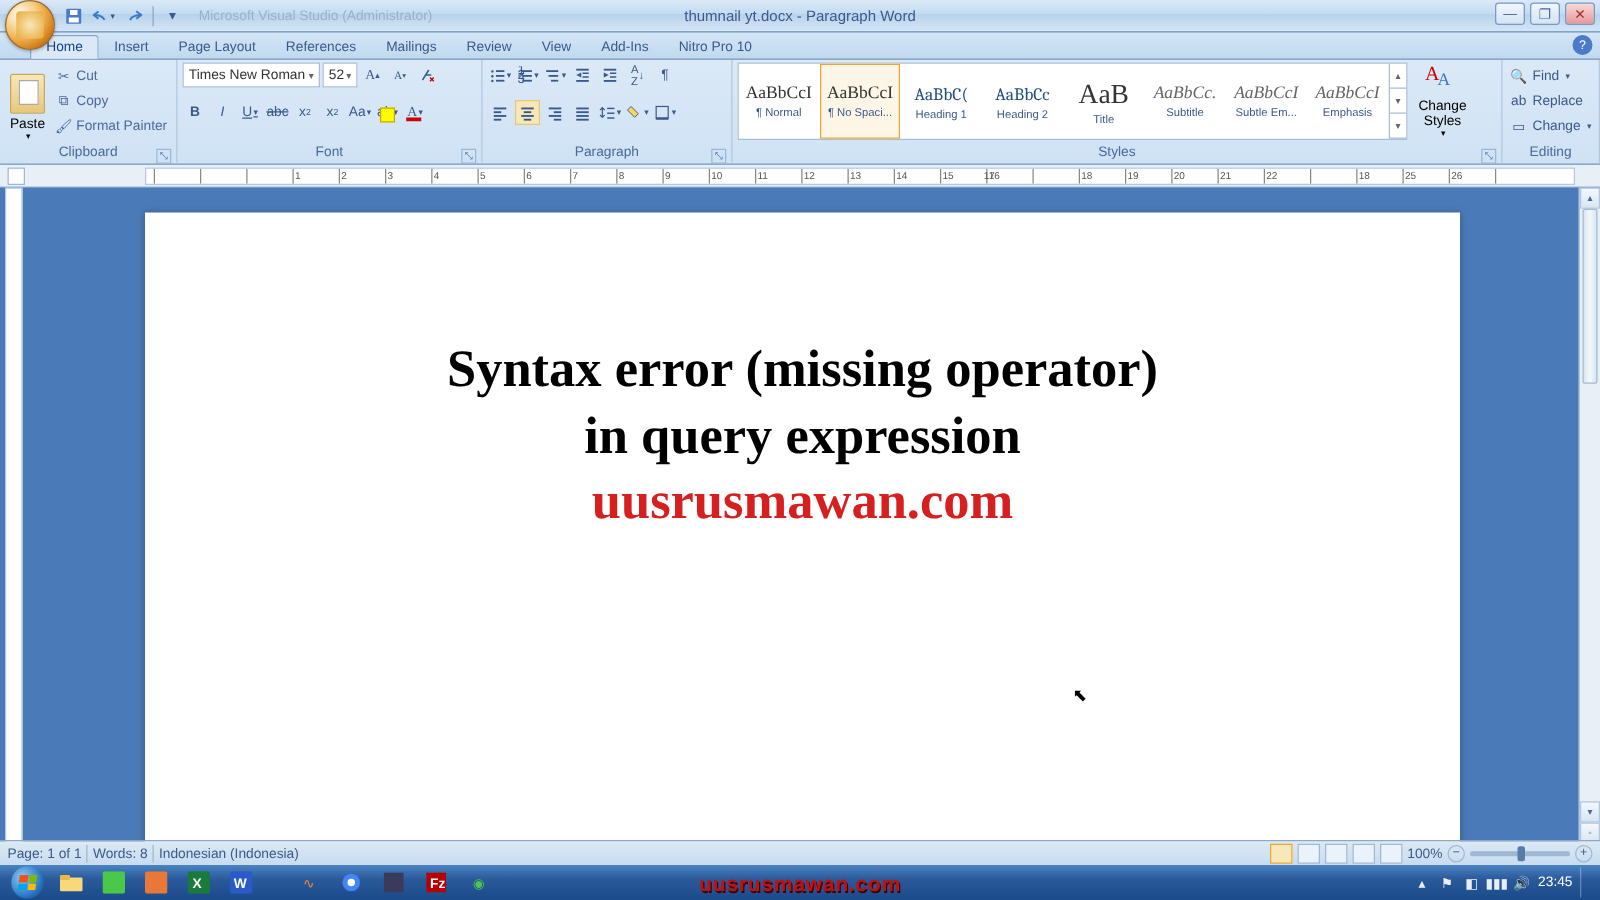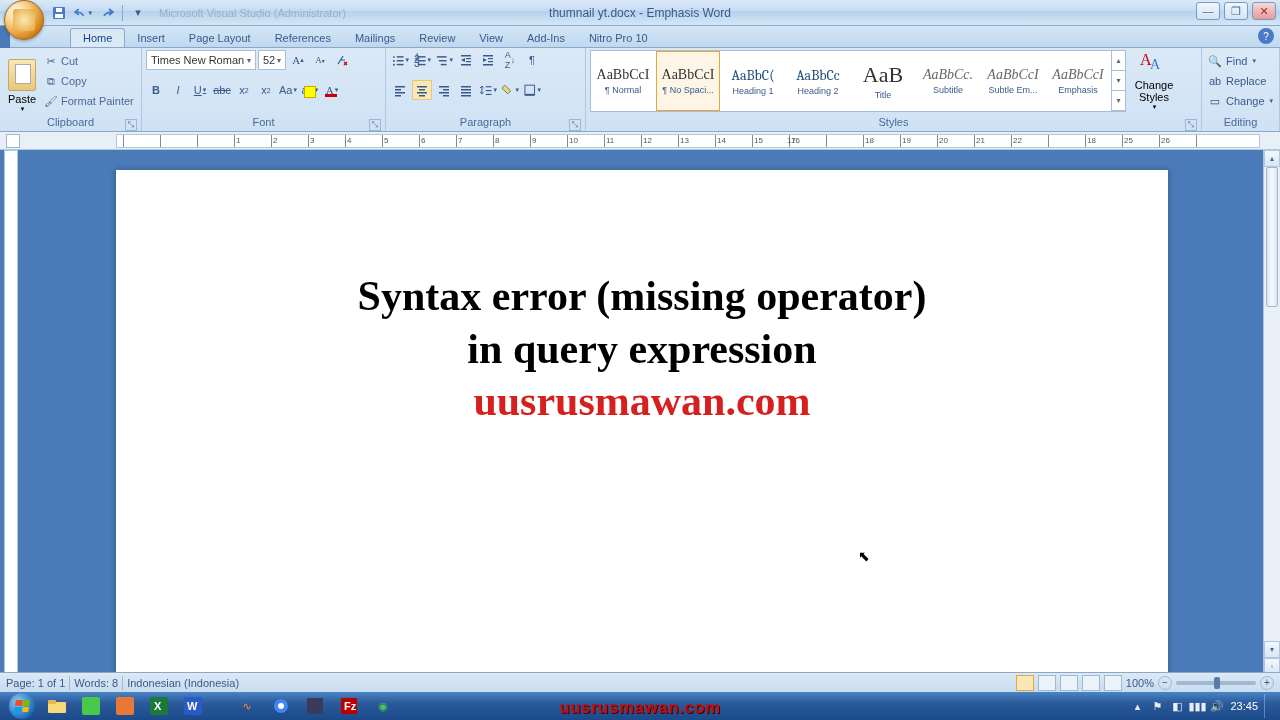--- a/index.html
+++ b/index.html
@@ -11,21 +11,21 @@
 .office-btn::after { content:""; width:22px; height:22px; background:radial-gradient(circle,#f8e8b8,#e8a838); border-radius:3px; }
 .qat { margin-left:50px; display:flex; gap:6px; align-items:center; }
 .qat-btn { width:18px; height:18px; display:flex; align-items:center; justify-content:center; color:#3a5a8a; }
 .qat-sep { width:1px; height:16px; background:#8ba8c8; }
 .title-text { position:absolute; left:50%; transform:translateX(-50%); color:#3a5a8a; font-size:12px; }
 .winctrl { position:absolute; right:4px; top:2px; display:flex; gap:4px; }
 .winctrl-btn { width:24px; height:18px; border:1px solid #7a9ac2; border-radius:3px; background:linear-gradient(#f0f6fc,#d4e4f4); display:flex; align-items:center; justify-content:center; color:#4a6a9a; }
 .winctrl-btn.close { background:linear-gradient(#f8d8d8,#e89898); color:#a03030; }
 
 
-.tabstrip { height:22px; background:linear-gradient(#d4e6f6,#c0d8ef); display:flex; align-items:flex-end; padding-left:60px; border-bottom:1px solid #8ba8c8; position:relative;margin-left:10px; }
+.tabstrip { height:22px; background:linear-gradient(#d4e6f6,#c0d8ef); display:flex; align-items:flex-end; padding-left:24px; border-bottom:1px solid #8ba8c8; position:relative; }
 .tab { padding:3px 12px; color:#3a5a8a; cursor:pointer; }
 .tab.active { background:#dbe9f7; border:1px solid #8ba8c8; border-bottom:none; border-radius:3px 3px 0 0; color:#15428b; }
 .help-btn { position:absolute; right:6px; top:2px; width:16px; height:16px; border-radius:50%; background:#4a7ac8; color:#fff; display:flex; align-items:center; justify-content:center; font-size:10px; }
 
 
 .ribbon { height:84px; background:linear-gradient(#dbe9f7,#cfe2f4); display:flex; border-bottom:1px solid #8ba8c8; }
 .group { border-right:1px solid #b0c8e0; display:flex; flex-direction:column; padding:2px 4px 0; }
 .group-body { flex:1; display:flex; align-items:flex-start; gap:2px; }
 .group-label { height:15px; text-align:center; color:#4a6a9a; font-size:10px; position:relative; }
 .group-label .launcher { position:absolute; right:0; bottom:0; width:12px; height:12px; border:1px solid #9ab8d8; font-size:8px; display:flex; align-items:center; justify-content:center; color:#4a6a9a; }
@@ -140,21 +140,21 @@
       </div>
     <div class="qat-btn">
         <svg width="14" height="12" viewBox="0 0 14 12">
           <path d="M9 2 L13 5 L9 8 M13 5 Q6 5 4 9" fill="none" stroke="#3a7ac8" stroke-width="1.6"></path>
         </svg>
       </div>
     <div class="qat-sep"></div>
     <div class="qat-btn">▾</div>
     <span style="color:#9ab0c8; margin-left:6px; font-size:11px;">Microsoft Visual Studio (Administrator)</span>
   </div>
-  <div class="title-text">thumnail yt.docx - Emphasis Word</div>
+  <div class="title-text">thumnail yt.docx - Paragraph Word</div>
   <div class="winctrl">
     <div class="winctrl-btn">—</div>
     <div class="winctrl-btn">❐</div>
     <div class="winctrl-btn close">✕</div>
   </div>
 </div>
 
 <div class="tabstrip">
   <div class="tab active">Home</div>
   <div class="tab">Insert</div>

